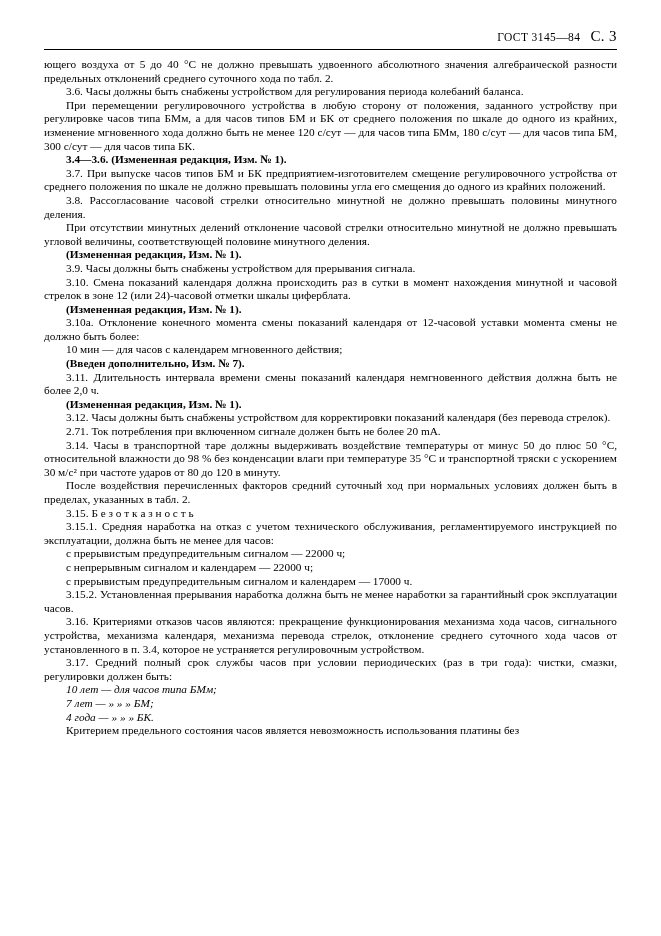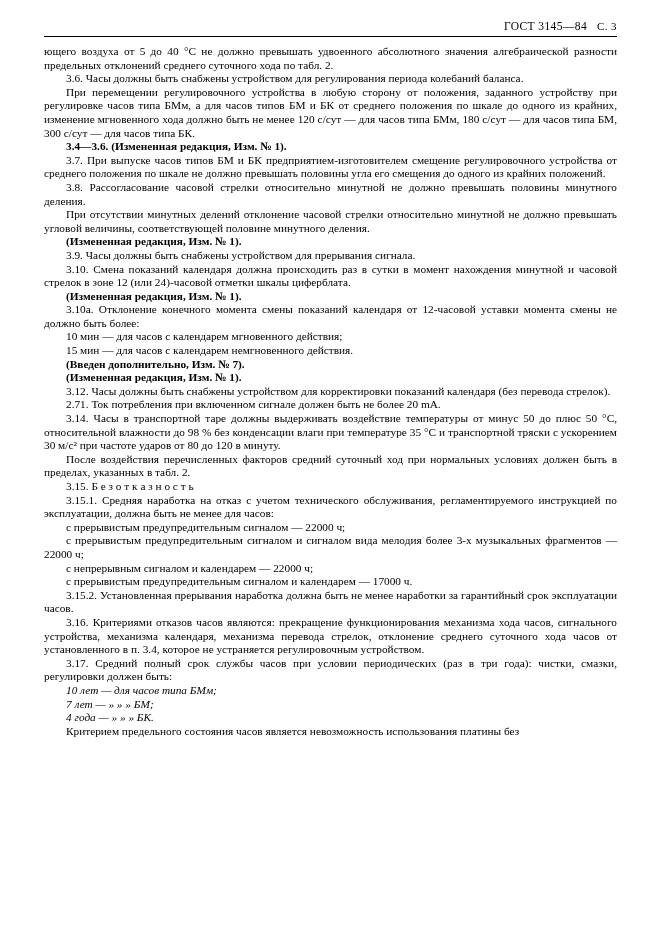--- a/index.html
+++ b/index.html
@@ -12,21 +12,21 @@
     height: 936px;
     font-family: "Liberation Serif", serif;
     color: #000000;
     position: relative;
     overflow: hidden;
   }
   .page {
     width: 661px;
     height: 936px;
     box-sizing: border-box;
-    padding: 20px 44px 24px 44px;
+    padding: 28px 44px 24px 44px;
     position: relative;
     border-radius: 22px;
   }
   .header {
     display: flex;
     align-items: baseline;
     justify-content: flex-end;
     font-size: 11.5px;
     letter-spacing: 0.4px;
     margin-bottom: 4px;
@@ -49,21 +49,21 @@
     margin: 0;
     text-indent: 22px;
   }
   p.noindent {
     text-indent: 0;
   }
   .bold {
     font-weight: bold;
   }
   .page-num {
-    font-size: 11px;
+    font-size: 15px;
   }
   .dash-item {
     text-indent: 22px;
   }
   .clock-list {
     text-indent: 22px;
     font-style: italic;
   }
 </style>
 </head>
@@ -86,31 +86,30 @@
     <p class="bold">3.4—3.6. (Измененная редакция, Изм. № 1).</p>
     <p>3.7. При выпуске часов типов БМ и БК предприятием-изготовителем смещение регулировочного устройства от среднего положения по шкале не должно превышать половины угла его смещения до одного из крайних положений.</p>
     <p>3.8. Рассогласование часовой стрелки относительно минутной не должно превышать половины минутного деления.</p>
     <p>При отсутствии минутных делений отклонение часовой стрелки относительно минутной не должно превышать угловой величины, соответствующей половине минутного деления.</p>
     <p class="bold">(Измененная редакция, Изм. № 1).</p>
     <p>3.9. Часы должны быть снабжены устройством для прерывания сигнала.</p>
     <p>3.10. Смена показаний календаря должна происходить раз в сутки в момент нахождения минутной и часовой стрелок в зоне 12 (или 24)-часовой отметки шкалы циферблата.</p>
     <p class="bold">(Измененная редакция, Изм. № 1).</p>
     <p>3.10а. Отклонение конечного момента смены показаний календаря от 12-часовой уставки момента смены не должно быть более:</p>
     <p class="dash-item">10 мин — для часов с календарем мгновенного действия;</p>
-    <p class="dash-item">15 мин — для часов с календарем немгновенного действия.</p>
     <p class="bold">(Введен дополнительно, Изм. № 7).</p>
+    <p>3.11. Длительность интервала времени смены показаний календаря немгновенного действия должна быть не более 2,0 ч.</p>
     <p class="bold">(Измененная редакция, Изм. № 1).</p>
     <p>3.12. Часы должны быть снабжены устройством для корректировки показаний календаря (без перевода стрелок).</p>
     <p>2.71. Ток потребления при включенном сигнале должен быть не более 20 mA.</p>
     <p>3.14. Часы в транспортной таре должны выдерживать воздействие температуры от минус 50 до плюс 50 °C, относительной влажности до 98 % без конденсации влаги при температуре 35 °C и транспортной тряски с ускорением 30 м/с² при частоте ударов от 80 до 120 в минуту.</p>
     <p>После воздействия перечисленных факторов средний суточный ход при нормальных условиях должен быть в пределах, указанных в табл. 2.</p>
     <p>3.15. Б е з о т к а з н о с т ь</p>
     <p>3.15.1. Средняя наработка на отказ с учетом технического обслуживания, регламентируемого инструкцией по эксплуатации, должна быть не менее для часов:</p>
     <p class="dash-item">с прерывистым предупредительным сигналом — 22000 ч;</p>
-    <p class="dash-item">с прерывистым предупредительным сигналом и сигналом вида мелодия более 3-х музыкальных фрагментов — 22000 ч;</p>
     <p class="dash-item">с непрерывным сигналом и календарем — 22000 ч;</p>
     <p class="dash-item">с прерывистым предупредительным сигналом и календарем — 17000 ч.</p>
     <p>3.15.2. Установленная прерывания наработка должна быть не менее наработки за гарантийный срок эксплуатации часов.</p>
     <p>3.16. Критериями отказов часов являются: прекращение функционирования механизма хода часов, сигнального устройства, механизма календаря, механизма перевода стрелок, отклонение среднего суточного хода часов от установленного в п. 3.4, которое не устраняется регулировочным устройством.</p>
     <p>3.17. Средний полный срок службы часов при условии периодических (раз в три года): чистки, смазки, регулировки должен быть:</p>
     <p class="clock-list">10 лет — для часов типа БМм;</p>
     <p class="clock-list">7 лет — »      »      »      БМ;</p>
     <p class="clock-list">4 года — »      »      »      БК.</p>
     <p>Критерием предельного состояния часов является невозможность использования платины без</p>
 

